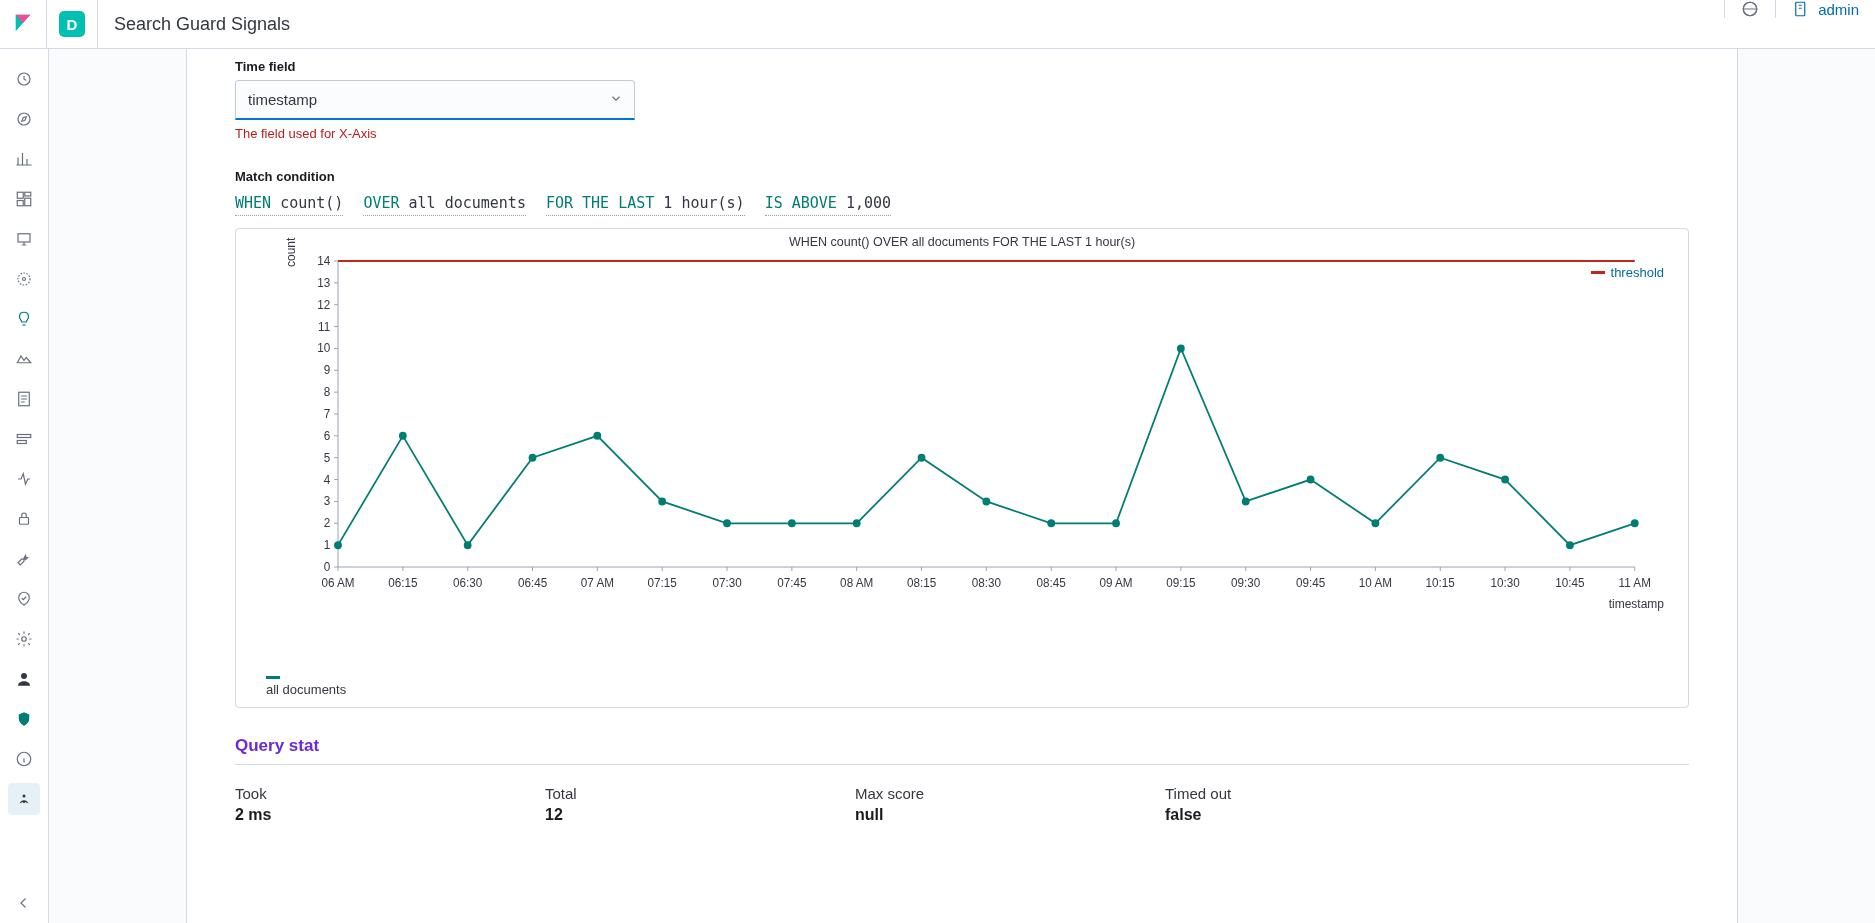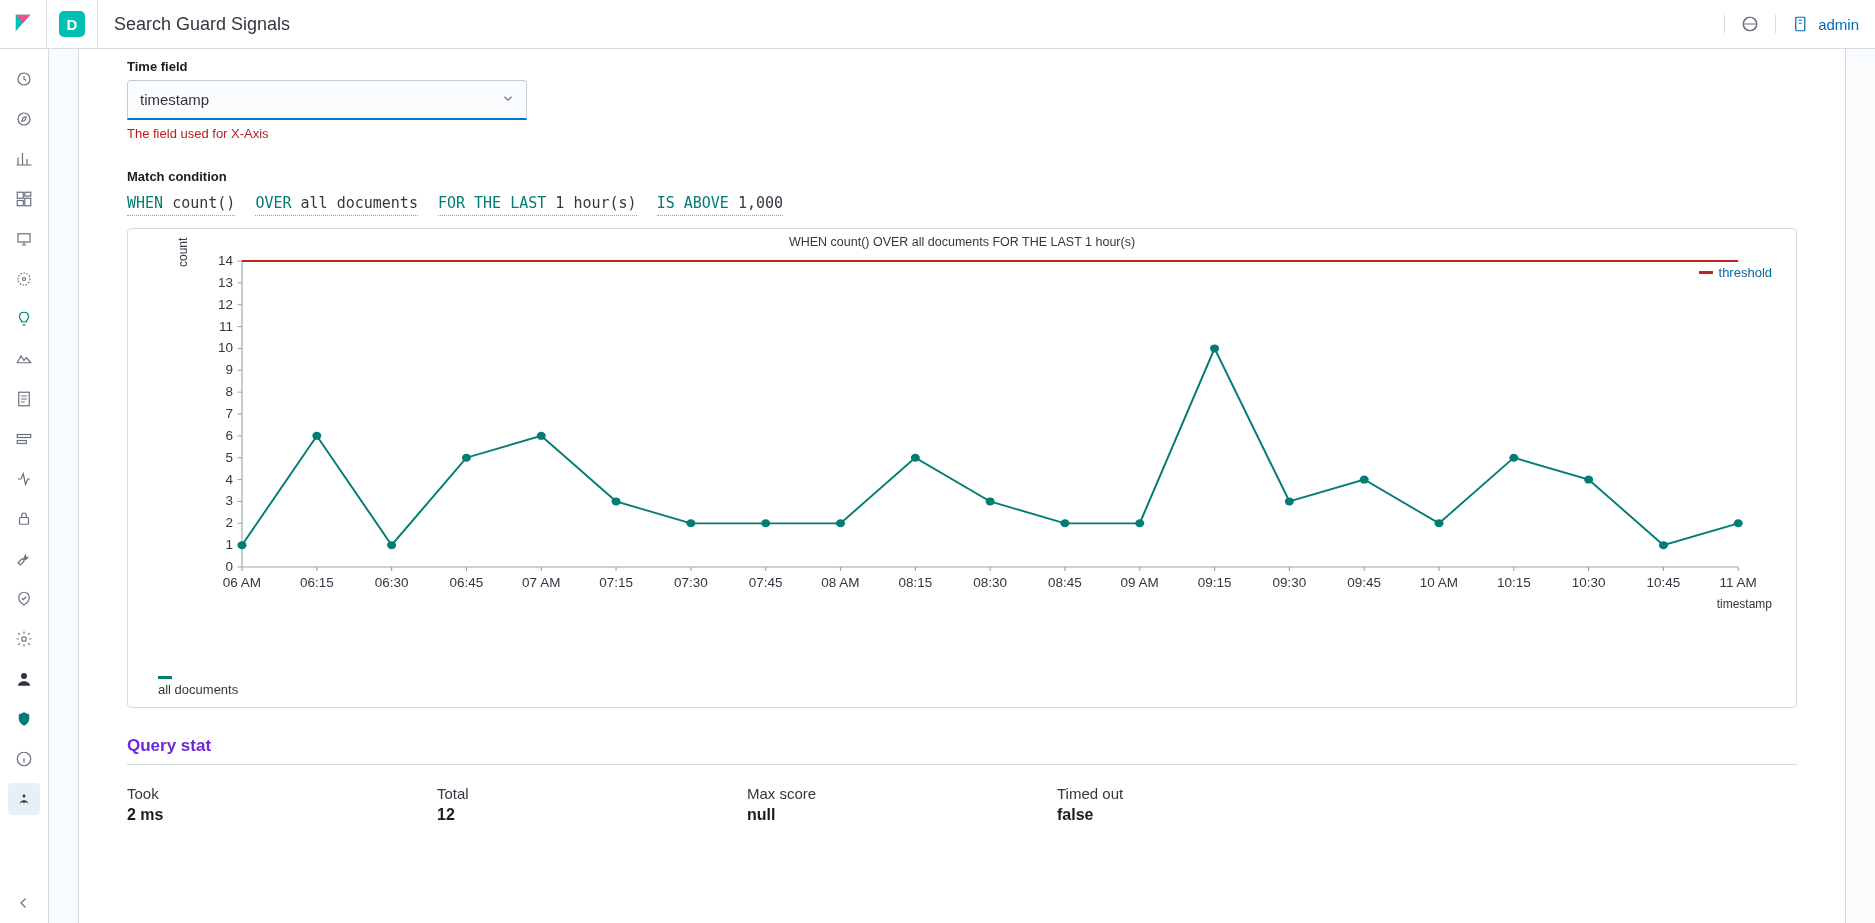--- a/index.html
+++ b/index.html
@@ -47,21 +47,21 @@
   }
   .breadcrumb {
     font-size: 18px;
     color: #343741;
     margin-left: 4px;
     text-align: right;
   }
   .topbar-right {
     margin-left: auto;
     display: flex;
-    align-items: center;
+    align-items: flex-start;
     height: 100%;
   }
   .topbar-btn {
     border-left: 1px solid #d3dae6;
     padding: 0 16px;
     display: flex; align-items: center; gap: 8px;
     color: #006bb4;
     font-size: 15px;
     cursor: pointer;
   }
@@ -98,21 +98,21 @@
   
   .main {
     position: absolute;
     top: 49px; left: 49px; right: 0; bottom: 0;
     background: #fafbfd;
     overflow: auto;
   }
   .content-panel {
     background: #fff;
     margin: 0 auto;
-    width: 1768px;
+    width: 1552px;
     min-height: 100%;
     padding: 0 48px 60px 48px;
     border-left: 1px solid #d3dae6;
     border-right: 1px solid #d3dae6;
   }
 
   .form-row { padding-top: 10px; }
   .form-label {
     font-weight: 700;
     font-size: 13px;

